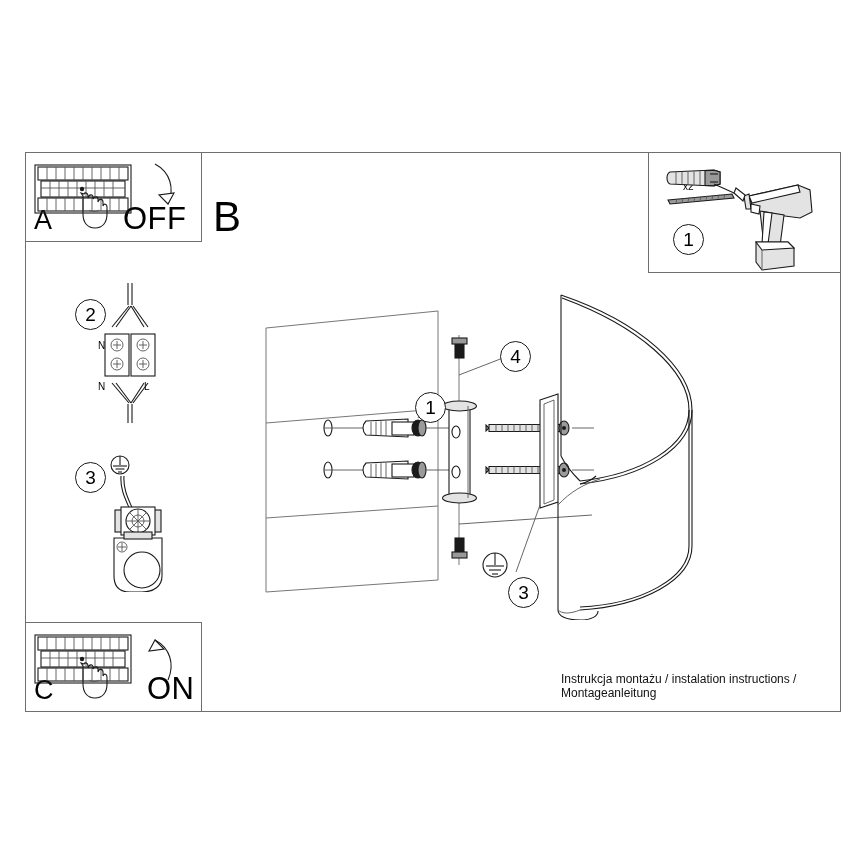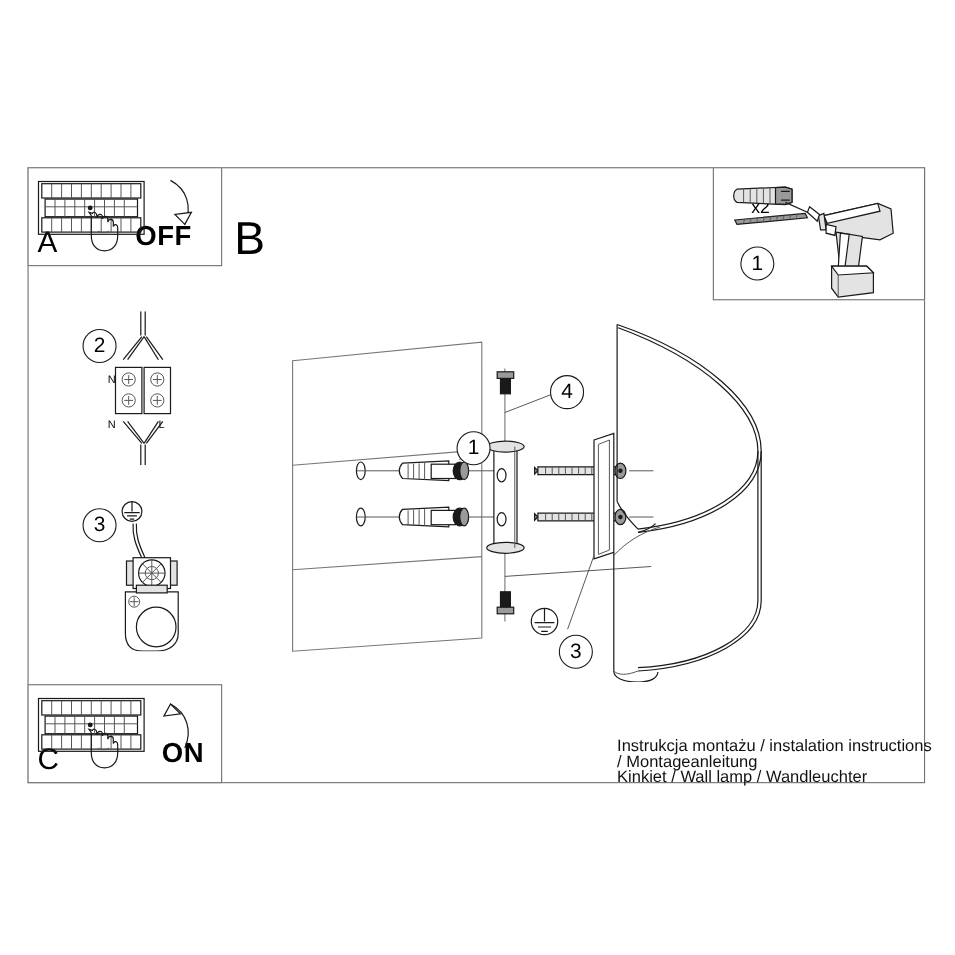--- a/index.html
+++ b/index.html
@@ -8,38 +8,38 @@
   .frame{position:absolute;border:1.6px solid #6f6f6f;background:#fff;box-sizing:border-box;}
   #outer-frame{left:25px;top:152px;width:816px;height:560px;}
   .panel{position:absolute;border:1.6px solid #6f6f6f;background:#fff;box-sizing:border-box;}
   #panel-a{left:25px;top:152px;width:177px;height:90px;}
   #panel-c{left:25px;top:622px;width:177px;height:90px;}
   #panel-kit{left:648px;top:152px;width:193px;height:121px;}
   .plabel{position:absolute;font-size:27px;line-height:1;font-family:"Liberation Sans",sans-serif;}
   #label-a{left:34px;top:207px;}
   #label-c{left:34px;top:677px;}
   #label-b{left:213px;top:196px;font-size:42px;}
-  .word{position:absolute;font-size:25px;font-weight:bold;letter-spacing:.5px;}
+  .word{position:absolute;font-size:31px;font-weight:normal;letter-spacing:.5px;}
   #word-off{left:123px;top:201px;}
   #word-on{left:123px;top:671px;margin-left:24px;}
-  #qty-x2{position:absolute;left:683px;top:181px;font-size:16px;}
+  #qty-x2{position:absolute;left:683px;top:181px;font-size:10px;}
   .callout{position:absolute;width:29px;height:29px;border:1.5px solid #1a1a1a;border-radius:50%;
            display:flex;align-items:center;justify-content:center;font-size:19px;background:#fff;}
   #callout-kit1{left:673px;top:224px;}
   #callout-s2{left:75px;top:299px;}
   #callout-s3{left:75px;top:462px;}
   #callout-m1{left:415px;top:392px;}
   #callout-m4{left:500px;top:341px;}
   #callout-m3{left:508px;top:577px;}
   .termlabel{position:absolute;font-size:10px;}
   #tl-n-top{left:98px;top:340px;}
   #tl-l-top{left:144px;top:340px;}
   #tl-n-bot{left:98px;top:381px;}
   #tl-l-bot{left:144px;top:381px;}
-  #caption{position:absolute;left:561px;top:672px;width:290px;font-size:15px;line-height:14px;color:#111;}
+  #caption{position:absolute;left:561px;top:672px;width:290px;font-size:12px;line-height:14px;color:#111;}
   svg{display:block;}
   .ln{fill:none;stroke:#1a1a1a;stroke-width:1.1;}
   .ln-thin{fill:none;stroke:#555;stroke-width:.9;}
   .ln-grey{fill:none;stroke:#777;stroke-width:1;}
   .fill-dk{fill:#1a1a1a;}
   .fill-md{fill:#9a9a9a;}
   .fill-lt{fill:#e3e3e3;}
   .fill-w{fill:#ffffff;}
 </style>
 </head>
@@ -421,16 +421,15 @@
       <path class="ln-thin" d="M64 58 C66 60 72 60 74 58"></path>
     </g>
     <g>
       <path class="ln" d="M143 58 C150 42 145 26 130 18" fill="none"></path>
       <path class="fill-w ln" d="M130 18 L139 27 L124 29 Z"></path>
     </g>
   </svg>
 
   <div id="caption">
     <div>Instrukcja montażu / instalation instructions / Montageanleitung</div>
-    <div>Kinkiet / Wall lamp / Wandleuchter</div>
   </div>
 
 </div>
 
 </body></html>

